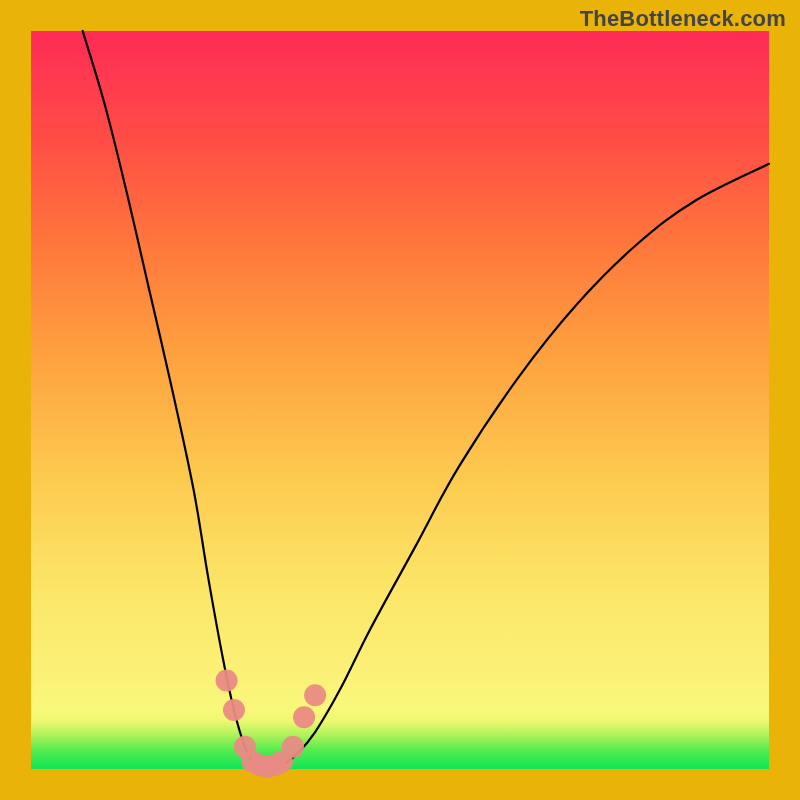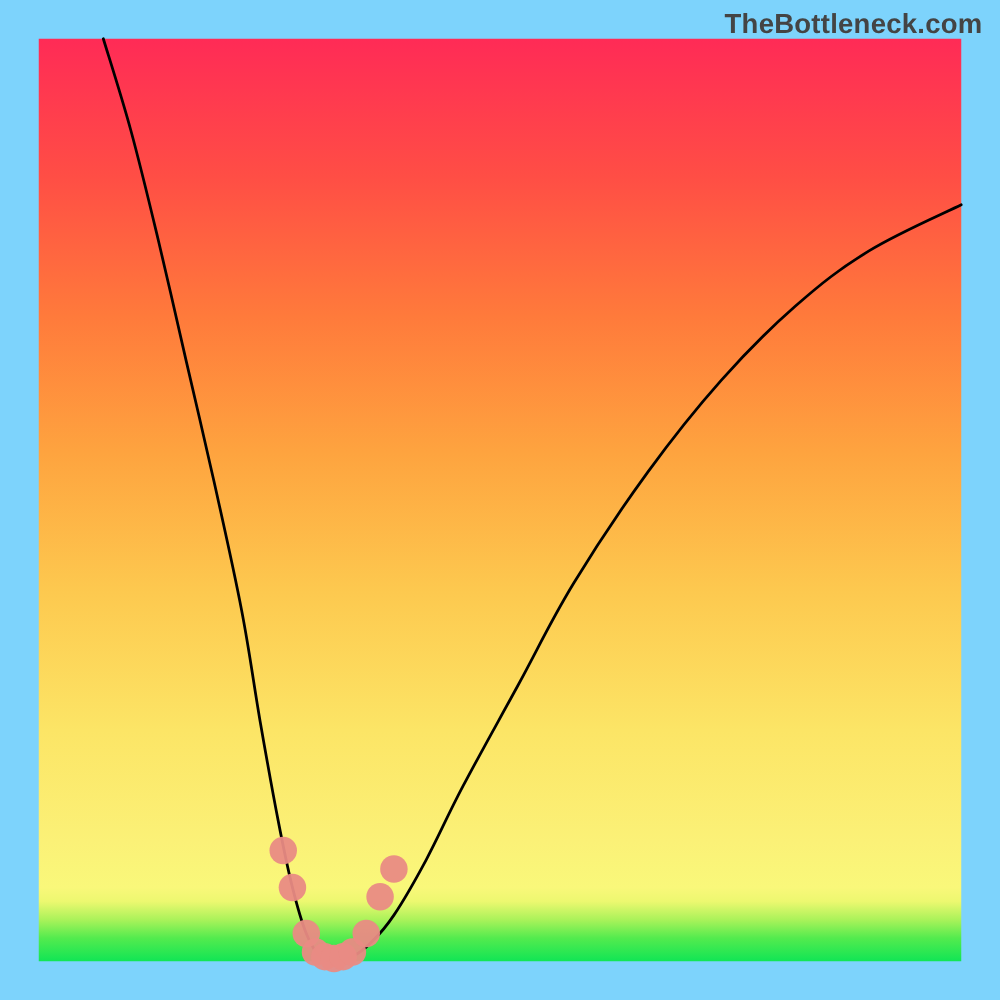--- a/index.html
+++ b/index.html
@@ -8,21 +8,21 @@
     width: 800px;
     height: 800px;
     overflow: hidden;
     background: #000;
     font-family: Arial, Helvetica, sans-serif;
   }
   .frame {
     position: relative;
     width: 800px;
     height: 800px;
-    background: #7dd3fc;
+    background: #eab308;
   }
   .plot-area {
     position: absolute;
     left: 31px;
     top: 31px;
     width: 738px;
     height: 738px;
     
     background: linear-gradient(
       to top,

